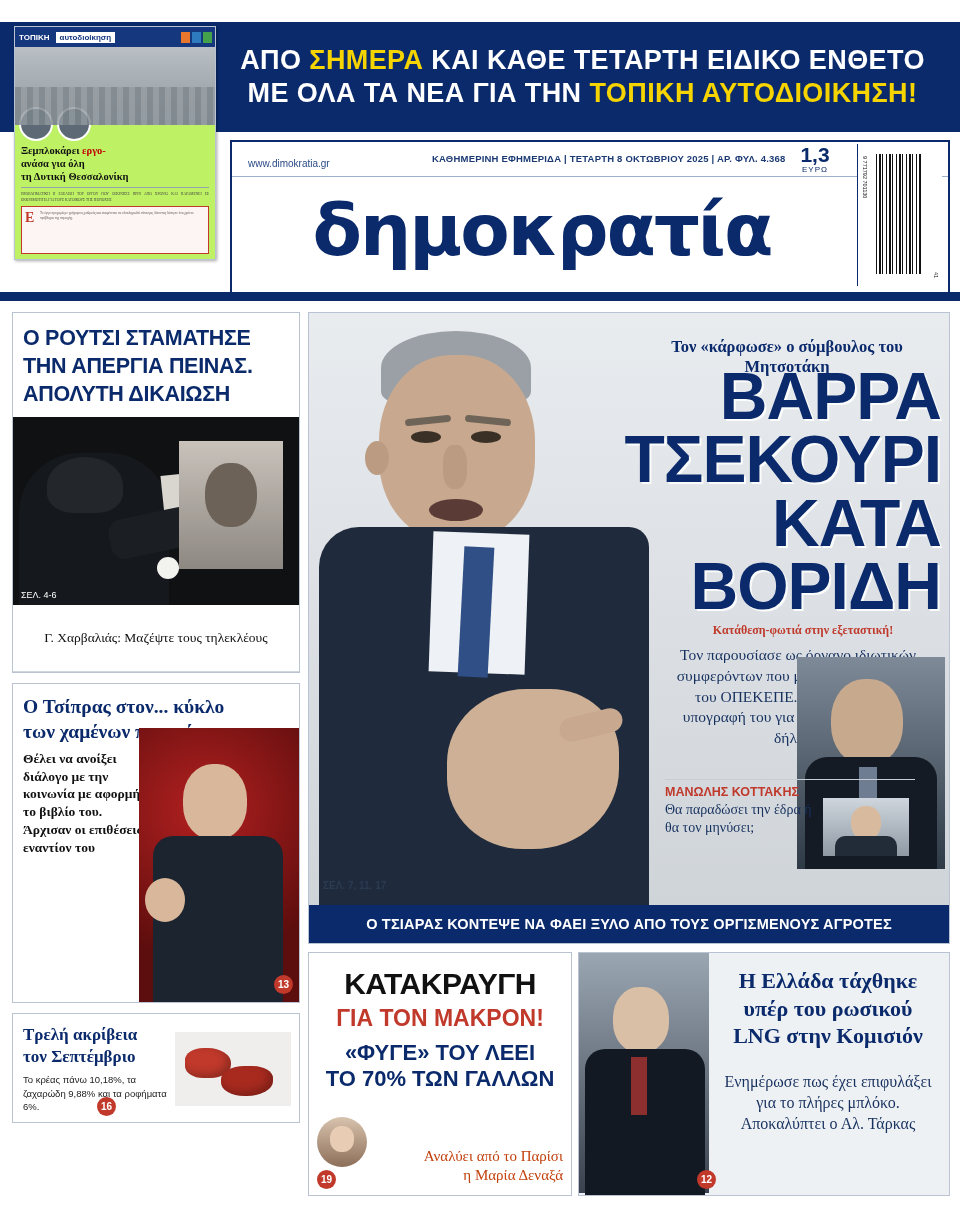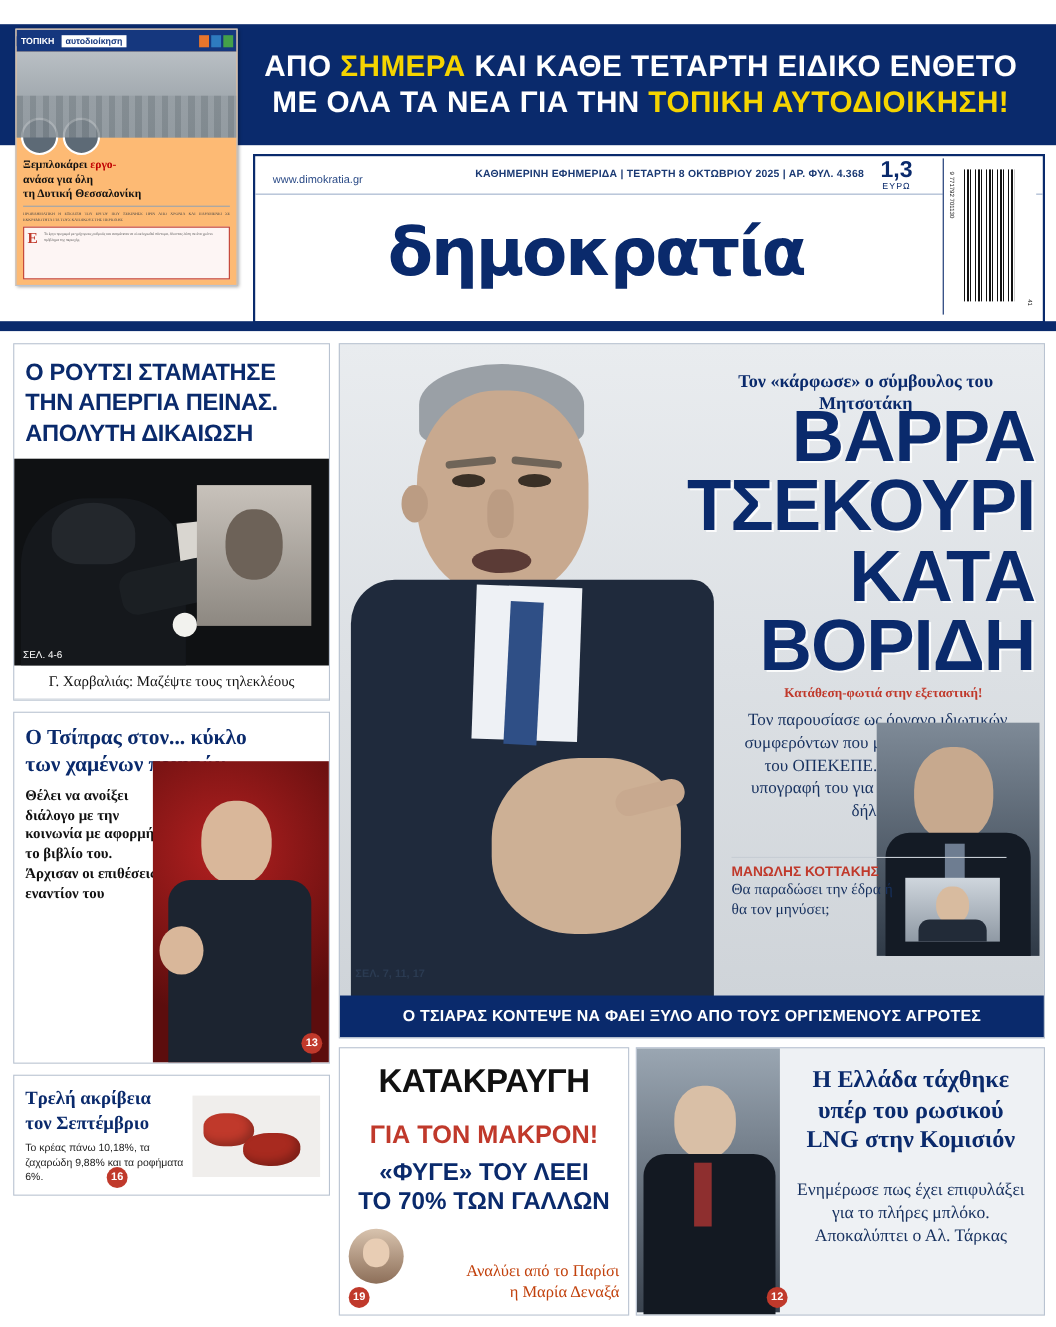--- a/index.html
+++ b/index.html
@@ -23,21 +23,21 @@
   }
   .tb-line{
     font-family:"Liberation Sans", sans-serif;
     font-weight:bold;color:#ffffff;font-size:27px;letter-spacing:.4px;line-height:1.22;
   }
   .tb-hl{color:#f5d400;}
 
   
   .mini-paper{
     position:absolute;left:14px;top:26px;width:200px;height:232px;
-    background:#fdba74;border:1px solid #b9c3d1;box-shadow:1px 1px 3px rgba(0,0,0,.35);
+    background:#bef264;border:1px solid #b9c3d1;box-shadow:1px 1px 3px rgba(0,0,0,.35);
     overflow:hidden;z-index:6;
   }
   .mini-head{height:20px;background:#15377e;display:flex;align-items:center;}
   .mini-head .mh1{background:#15377e;color:#fff;font-size:8px;font-family:"Liberation Sans",sans-serif;font-weight:bold;padding:0 4px;}
   .mini-head .mh2{background:#fff;color:#15377e;font-size:8px;font-family:"Liberation Sans",sans-serif;font-weight:bold;padding:1px 4px;margin-left:2px;}
   .mini-head .mh3{flex:1;display:flex;gap:2px;justify-content:flex-end;padding-right:3px;}
   .mini-head .sw{width:9px;height:11px;}
   .mini-photo{height:78px;background:linear-gradient(#b9bfc4,#8e979d);position:relative;}
   .mini-photo:after{content:"";position:absolute;left:0;bottom:0;width:100%;height:38px;
     background:repeating-linear-gradient(90deg,#7d868c 0 6px,#949ca2 6px 12px);opacity:.8;}
@@ -66,42 +66,42 @@
   .bc-lines{position:absolute;left:18px;top:10px;width:46px;height:120px;
     background:repeating-linear-gradient(90deg,#111 0 1px,#fff 1px 3px,#111 3px 5px,#fff 5px 6px,#111 6px 7px,#fff 7px 10px);}
   .bc-txt{position:absolute;left:4px;top:12px;font-size:5.5px;writing-mode:vertical-rl;color:#111;font-family:"Liberation Sans",sans-serif;}
   .bc-txt2{position:absolute;right:3px;bottom:8px;font-size:5.5px;writing-mode:vertical-rl;color:#111;font-family:"Liberation Sans",sans-serif;}
   .mast-title{
     position:absolute;left:0;top:30px;width:620px;height:116px;
     display:flex;align-items:center;justify-content:center;
   }
   .mast-title span{
     font-family:"DejaVu Sans", sans-serif;
-    font-weight:bold;font-size:60px;color:#0a2a6c;letter-spacing:-2px;line-height:1;
+    font-weight:bold;font-size:72px;color:#0a2a6c;letter-spacing:-2px;line-height:1;
   }
   .mast-bottom-rule{position:absolute;left:0;top:292px;width:960px;height:9px;background:#0a2a6c;}
 
   
   .left-col{position:absolute;left:12px;top:312px;width:288px;}
   .lead-left{border:1px solid #b9c3d1;background:#fff;}
   .ll-head{padding:12px 10px 8px 10px;}
   .ll-head h2{
     margin:0;font-family:"Liberation Sans",sans-serif;font-weight:bold;
     font-size:21.5px;line-height:1.3;color:#0a2a6c;letter-spacing:-.3px;
   }
   .ll-photo{height:188px;background:#0f1113;position:relative;overflow:hidden;}
   .ll-photo .p-figure{position:absolute;left:6px;top:36px;width:150px;height:152px;background:#15181c;border-radius:40% 40% 0 0;}
   .ll-photo .p-hood{position:absolute;left:34px;top:40px;width:76px;height:56px;background:#23272c;border-radius:50% 50% 35% 35%;}
   .ll-photo .p-arm{position:absolute;left:96px;top:96px;width:86px;height:40px;background:#1b1f23;transform:rotate(-12deg);border-radius:14px;}
   .ll-photo .p-portrait{position:absolute;right:16px;top:24px;width:104px;height:128px;background:linear-gradient(#c8c2bb,#8d8881);}
   .ll-photo .p-portrait:after{content:"";position:absolute;left:26px;top:22px;width:52px;height:64px;border-radius:46%;background:#6d6258;}
   .ll-photo .p-white{position:absolute;right:120px;bottom:26px;width:22px;height:22px;border-radius:50%;background:#f2f2ee;}
   .ll-photo .p-paper{position:absolute;left:150px;top:56px;width:56px;height:52px;background:#d9d6d0;transform:rotate(-6deg);}
   .ll-sel{position:absolute;left:8px;bottom:5px;font-size:9px;color:#fff;font-family:"Liberation Sans",sans-serif;}
-  .ll-sub{padding:7px 8px;font-size:13.5px;color:#111;text-align:center;border-bottom:1px solid #cfd6de;}
+  .ll-sub{padding:25px 8px;font-size:13.5px;color:#111;text-align:center;border-bottom:1px solid #cfd6de;}
   .ll-blue{background:#0a2a6c;color:#fff;padding:10px 8px;text-align:center;}
   .ll-blue p{margin:0;font-family:"Liberation Sans",sans-serif;font-weight:bold;font-size:17px;line-height:1.28;}
 
   .left-mid{margin-top:10px;border:1px solid #b9c3d1;background:#fff;position:relative;overflow:hidden;height:318px;}
   .lm-title{padding:10px 10px 4px 10px;}
   .lm-title h3{margin:0;font-family:"Liberation Serif",serif;font-weight:bold;font-size:19.5px;line-height:1.3;color:#0a2a6c;}
   .lm-body{position:absolute;left:10px;top:66px;width:128px;font-size:13.5px;line-height:1.32;font-weight:bold;color:#111;}
   .lm-photo{position:absolute;right:0;top:44px;width:160px;height:274px;background:radial-gradient(circle at 40% 30%,#b32020,#5c0d0d 70%);overflow:hidden;}
   .lm-photo .face{position:absolute;left:44px;top:36px;width:64px;height:76px;border-radius:46%;background:#d9b79a;}
   .lm-photo .body{position:absolute;left:14px;top:108px;width:130px;height:170px;background:#1c2430;border-radius:20px 20px 0 0;}
@@ -160,21 +160,21 @@
   .ms-kphoto{position:absolute;right:6px;top:18px;width:86px;height:58px;background:linear-gradient(#cfd6dd,#8f99a4);overflow:hidden;}
   .ms-kphoto .kh{position:absolute;left:28px;top:8px;width:30px;height:34px;border-radius:46%;background:#d8bb9f;}
   .ms-kphoto .kb{position:absolute;left:12px;top:38px;width:62px;height:24px;background:#222b38;border-radius:10px 10px 0 0;}
   .ms-sel{position:absolute;left:14px;bottom:52px;font-family:"Liberation Sans",sans-serif;font-size:10px;color:#2b3b52;font-weight:bold;}
   .ms-strip{position:absolute;left:0;bottom:0;width:640px;height:38px;background:#0a2a6c;display:flex;align-items:center;justify-content:center;}
   .ms-strip span{font-family:"Liberation Sans",sans-serif;font-weight:bold;font-size:14.5px;color:#fff;letter-spacing:.2px;}
 
   
   .bot-mid{position:absolute;left:308px;top:952px;width:262px;height:242px;background:#fff;border:1px solid #b9c3d1;}
   .bm-t1{margin:14px 6px 0 6px;text-align:center;font-family:"Liberation Sans",sans-serif;font-weight:bold;font-size:30px;color:#111;letter-spacing:-.5px;}
-  .bm-t2{margin:17px 6px 0 6px;text-align:center;font-family:"Liberation Sans",sans-serif;font-weight:bold;font-size:23px;color:#c0392b;}
+  .bm-t2{margin:4px 6px 0 6px;text-align:center;font-family:"Liberation Sans",sans-serif;font-weight:bold;font-size:23px;color:#c0392b;}
   .bm-t3{margin:8px 6px 0 6px;text-align:center;font-family:"Liberation Sans",sans-serif;font-weight:bold;font-size:22px;color:#0a2a6c;line-height:1.2;}
   .bm-author{position:absolute;left:8px;bottom:10px;right:8px;display:flex;align-items:center;gap:8px;}
   .bm-av{width:50px;height:50px;border-radius:50%;background:linear-gradient(#d8c3ae,#8d6f59);position:relative;flex:none;}
   .bm-av:after{content:"";position:absolute;left:13px;top:9px;width:24px;height:26px;border-radius:46%;background:#e8cdb4;}
   .bm-atext{font-family:"Liberation Serif",serif;font-size:15px;line-height:1.28;color:#c2410c;text-align:right;flex:1;margin-top:47px;}
   .bm-badge{left:8px;bottom:6px;}
 
   
   .bot-right{position:absolute;left:578px;top:952px;width:370px;height:242px;background:#eef1f4;border:1px solid #b9c3d1;overflow:hidden;}
   .br-photo{position:absolute;left:0;top:0;width:130px;height:240px;background:linear-gradient(#9aa6b2,#39424e);}

